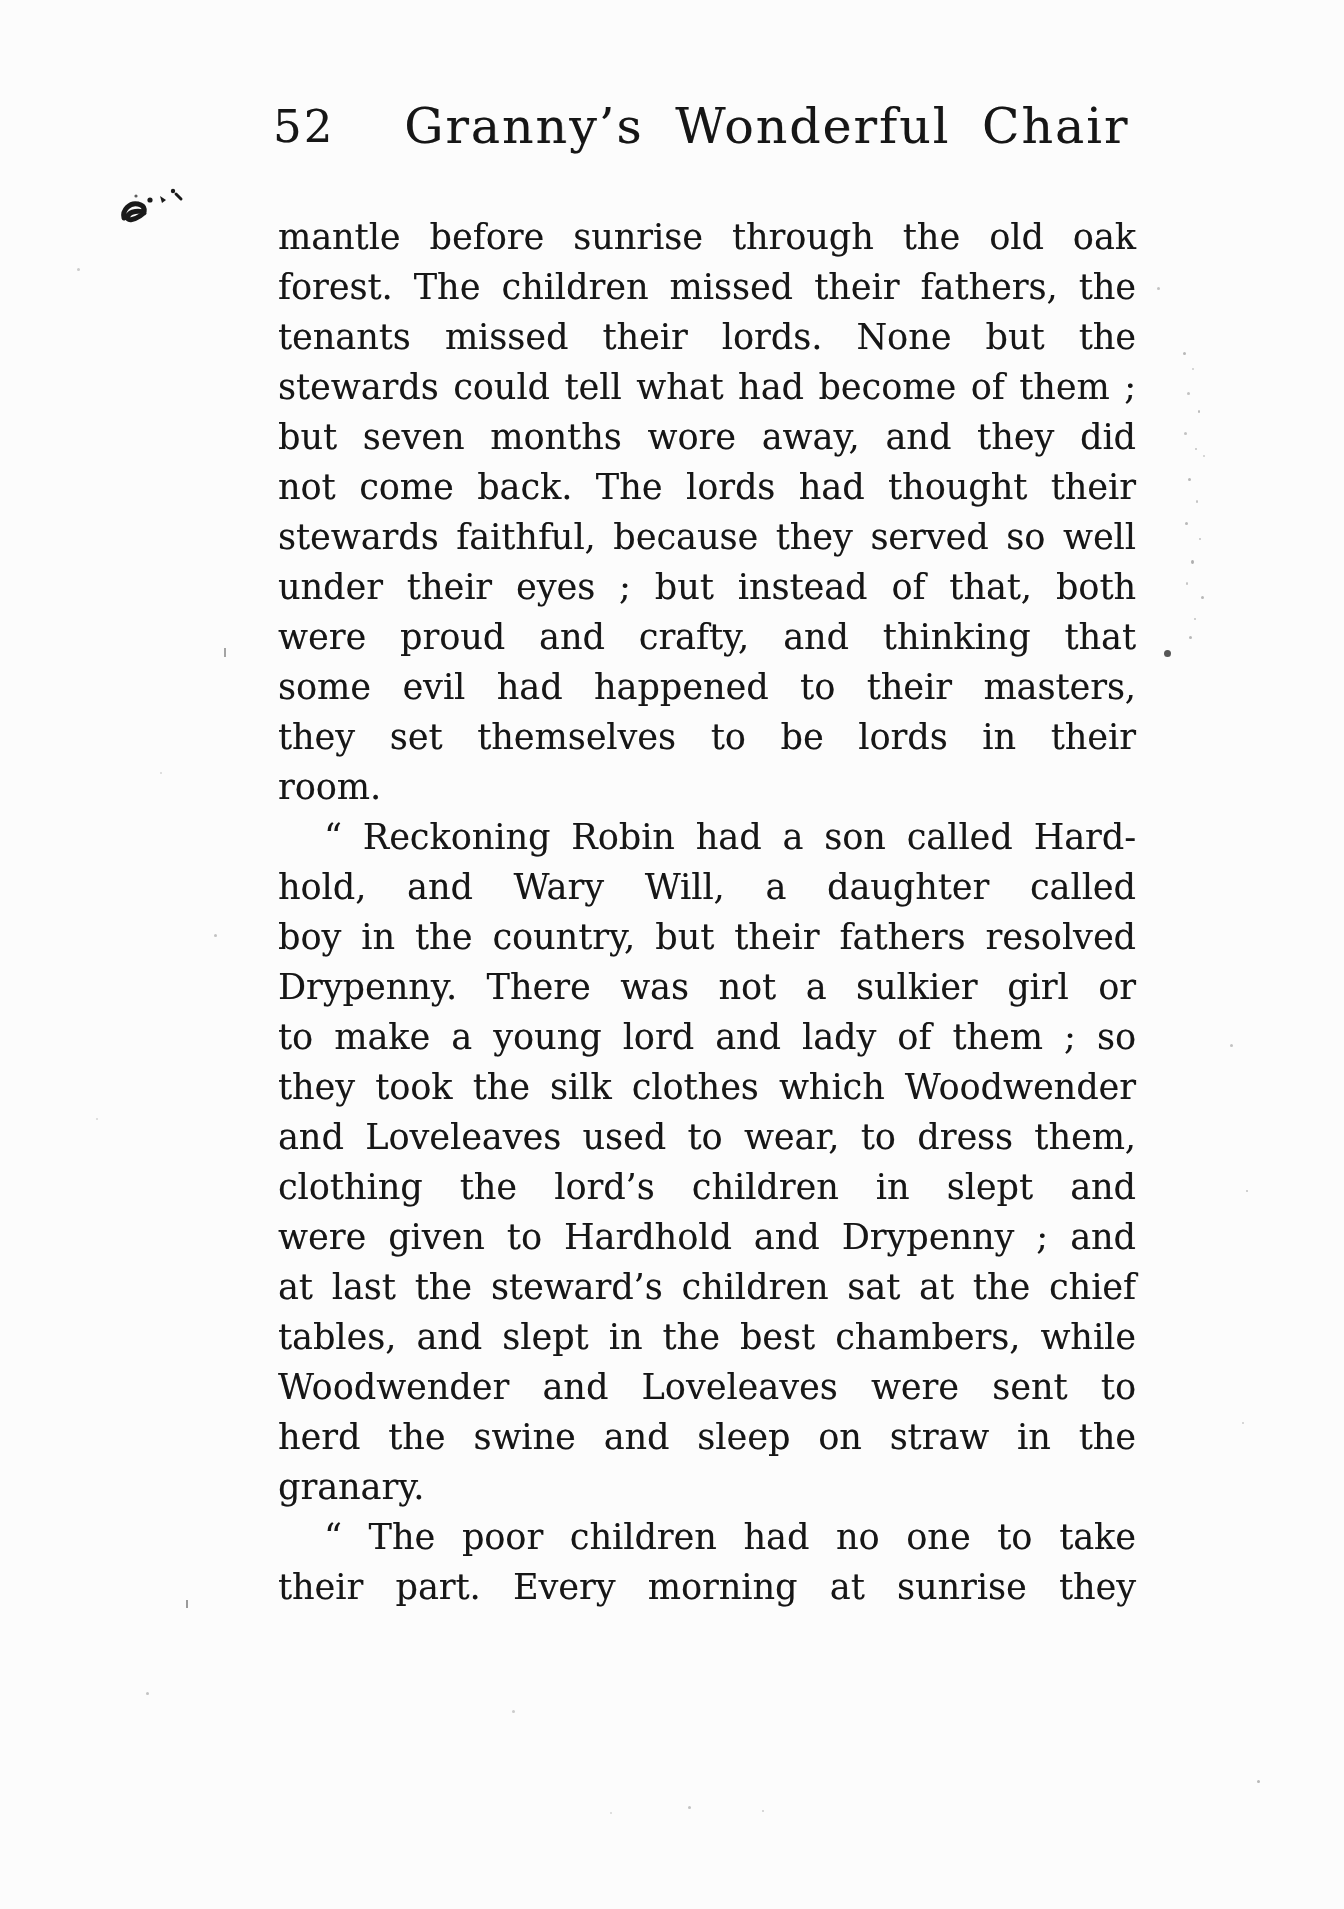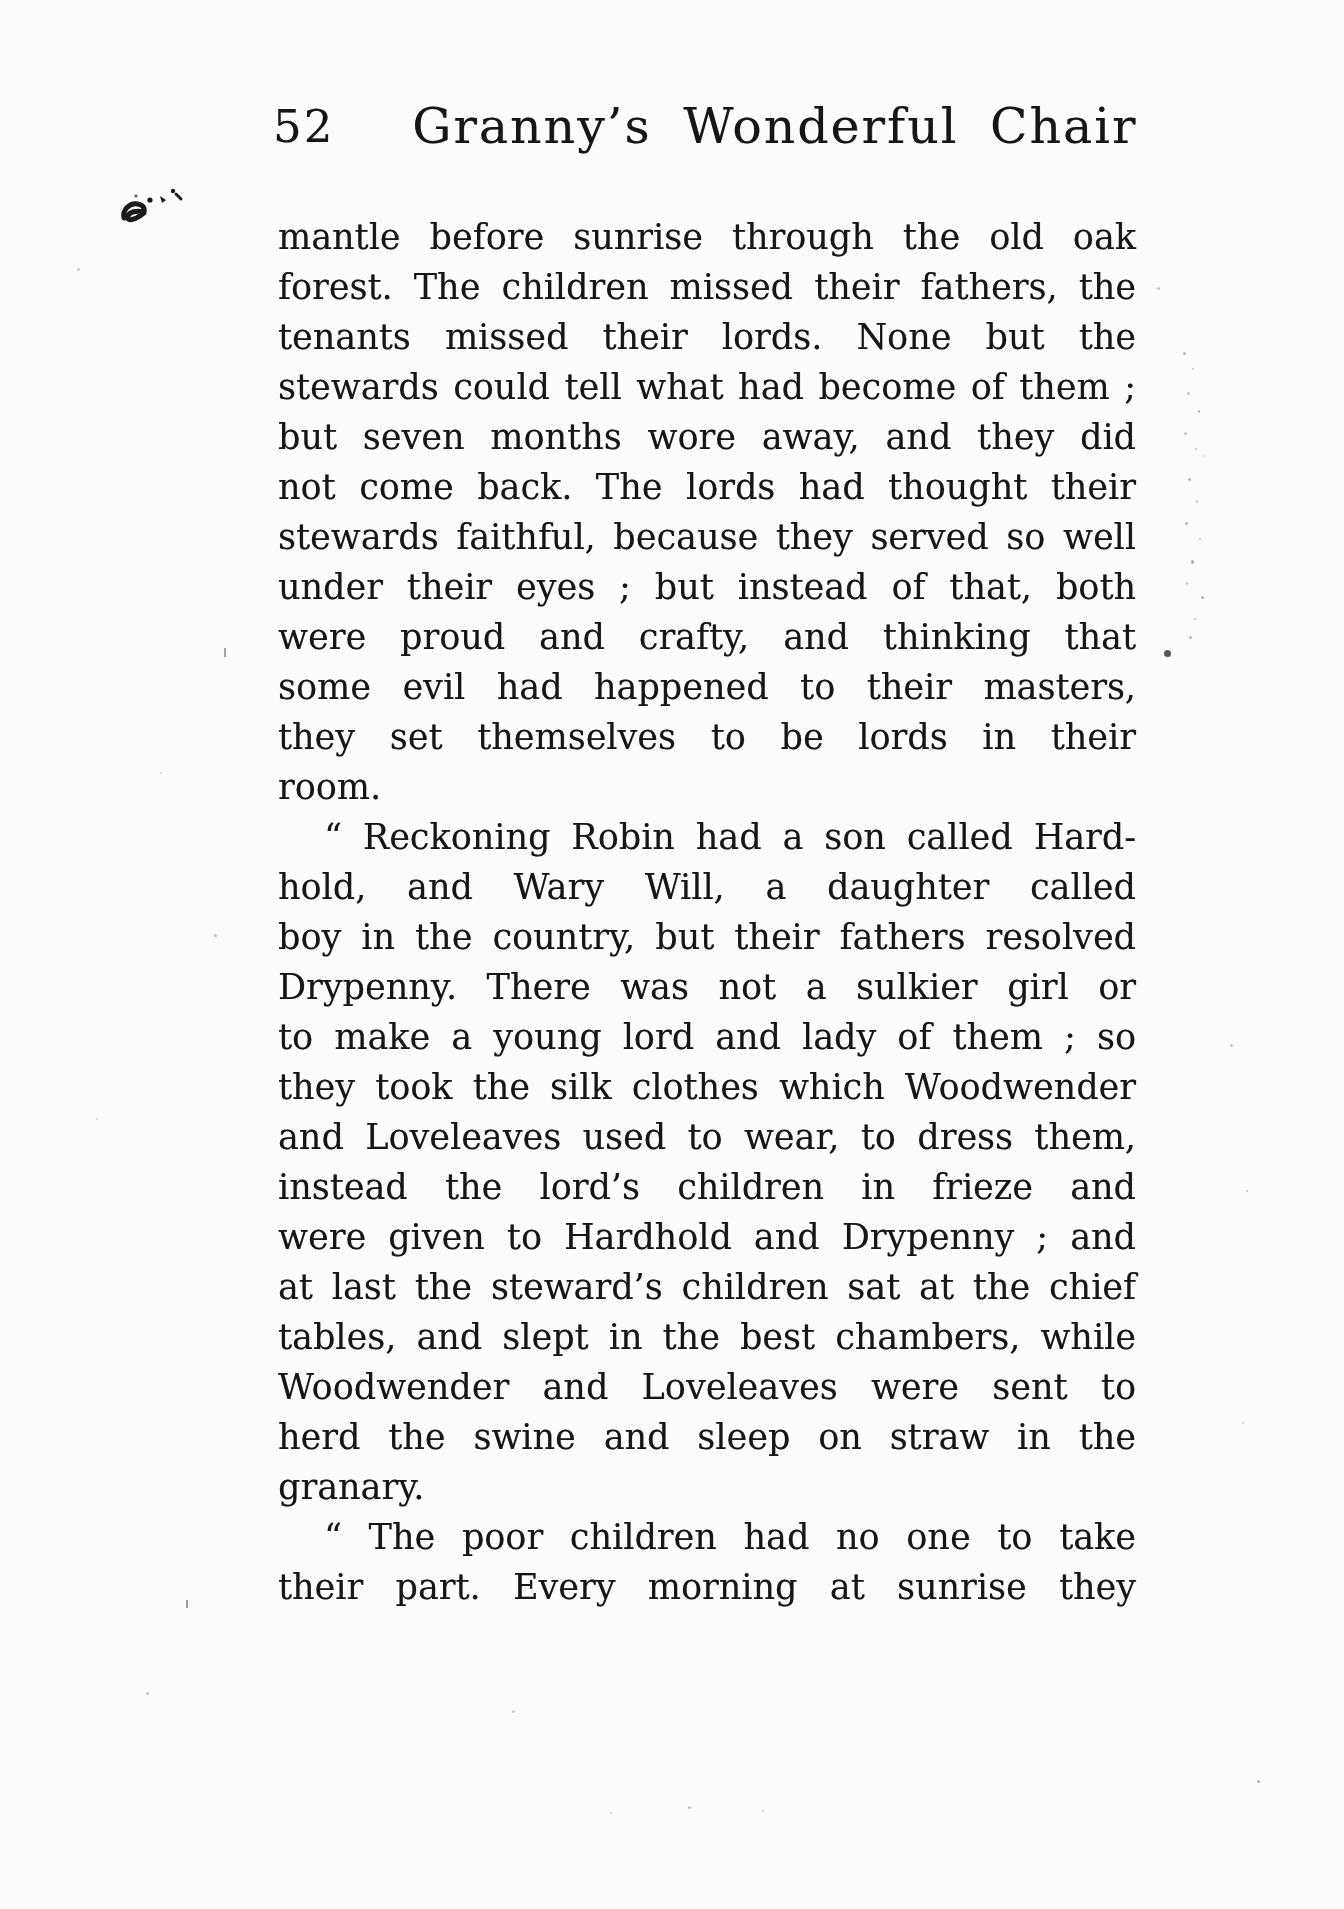--- a/index.html
+++ b/index.html
@@ -17,21 +17,20 @@
     display:flex;align-items:center;gap:70px;
     white-space:nowrap;
   }
   .pagenum{
     font-size:45px;letter-spacing:2px;
     text-shadow:0.3px 0.3px 0 rgba(20,20,20,.4);
   }
   .title{
     font-size:49px;letter-spacing:2px;word-spacing:14px;
     text-shadow:0.3px 0.3px 0 rgba(20,20,20,.4);
-    margin-left:8px;
   }
   
   .bodytext{
     position:absolute;left:278px;top:212px;width:858px;
     font-size:35px;line-height:50px;
     text-shadow:0.25px 0.25px 0 rgba(20,20,20,.45);
   }
   .line{
     text-align:justify;
     text-align-last:justify;
@@ -80,21 +79,21 @@
       <div class="line plain">room.</div>
     </div>
     <div>
       <div class="line indent">“ Reckoning Robin had a son called Hard-</div>
       <div class="line">hold, and Wary Will, a daughter called</div>
       <div class="line">boy in the country, but their fathers resolved</div>
       <div class="line">Drypenny. There was not a sulkier girl or</div>
       <div class="line">to make a young lord and lady of them ; so</div>
       <div class="line">they took the silk clothes which Woodwender</div>
       <div class="line">and Loveleaves used to wear, to dress them,</div>
-      <div class="line">instead the lord’s children in frieze and</div>
+      <div class="line">clothing the lord’s children in slept and</div>
       <div class="line">were given to Hardhold and Drypenny ; and</div>
       <div class="line">at last the steward’s children sat at the chief</div>
       <div class="line">tables, and slept in the best chambers, while</div>
       <div class="line">Woodwender and Loveleaves were sent to</div>
       <div class="line">herd the swine and sleep on straw in the</div>
       <div class="line plain">granary.</div>
     </div>
     <div>
       <div class="line indent">“ The poor children had no one to take</div>
       <div class="line">their part. Every morning at sunrise they</div>

